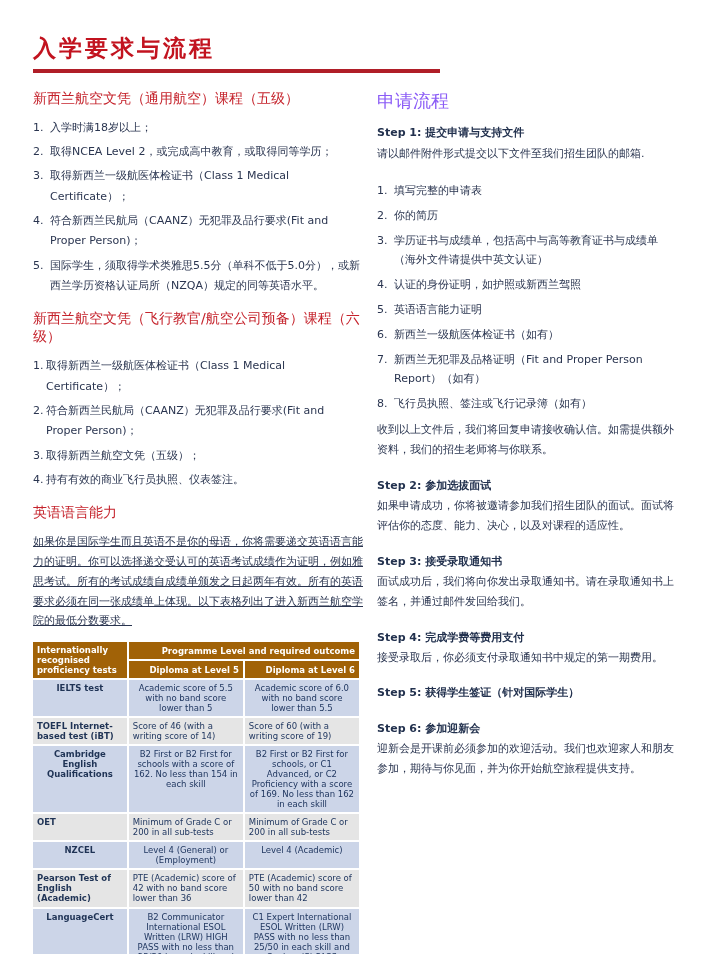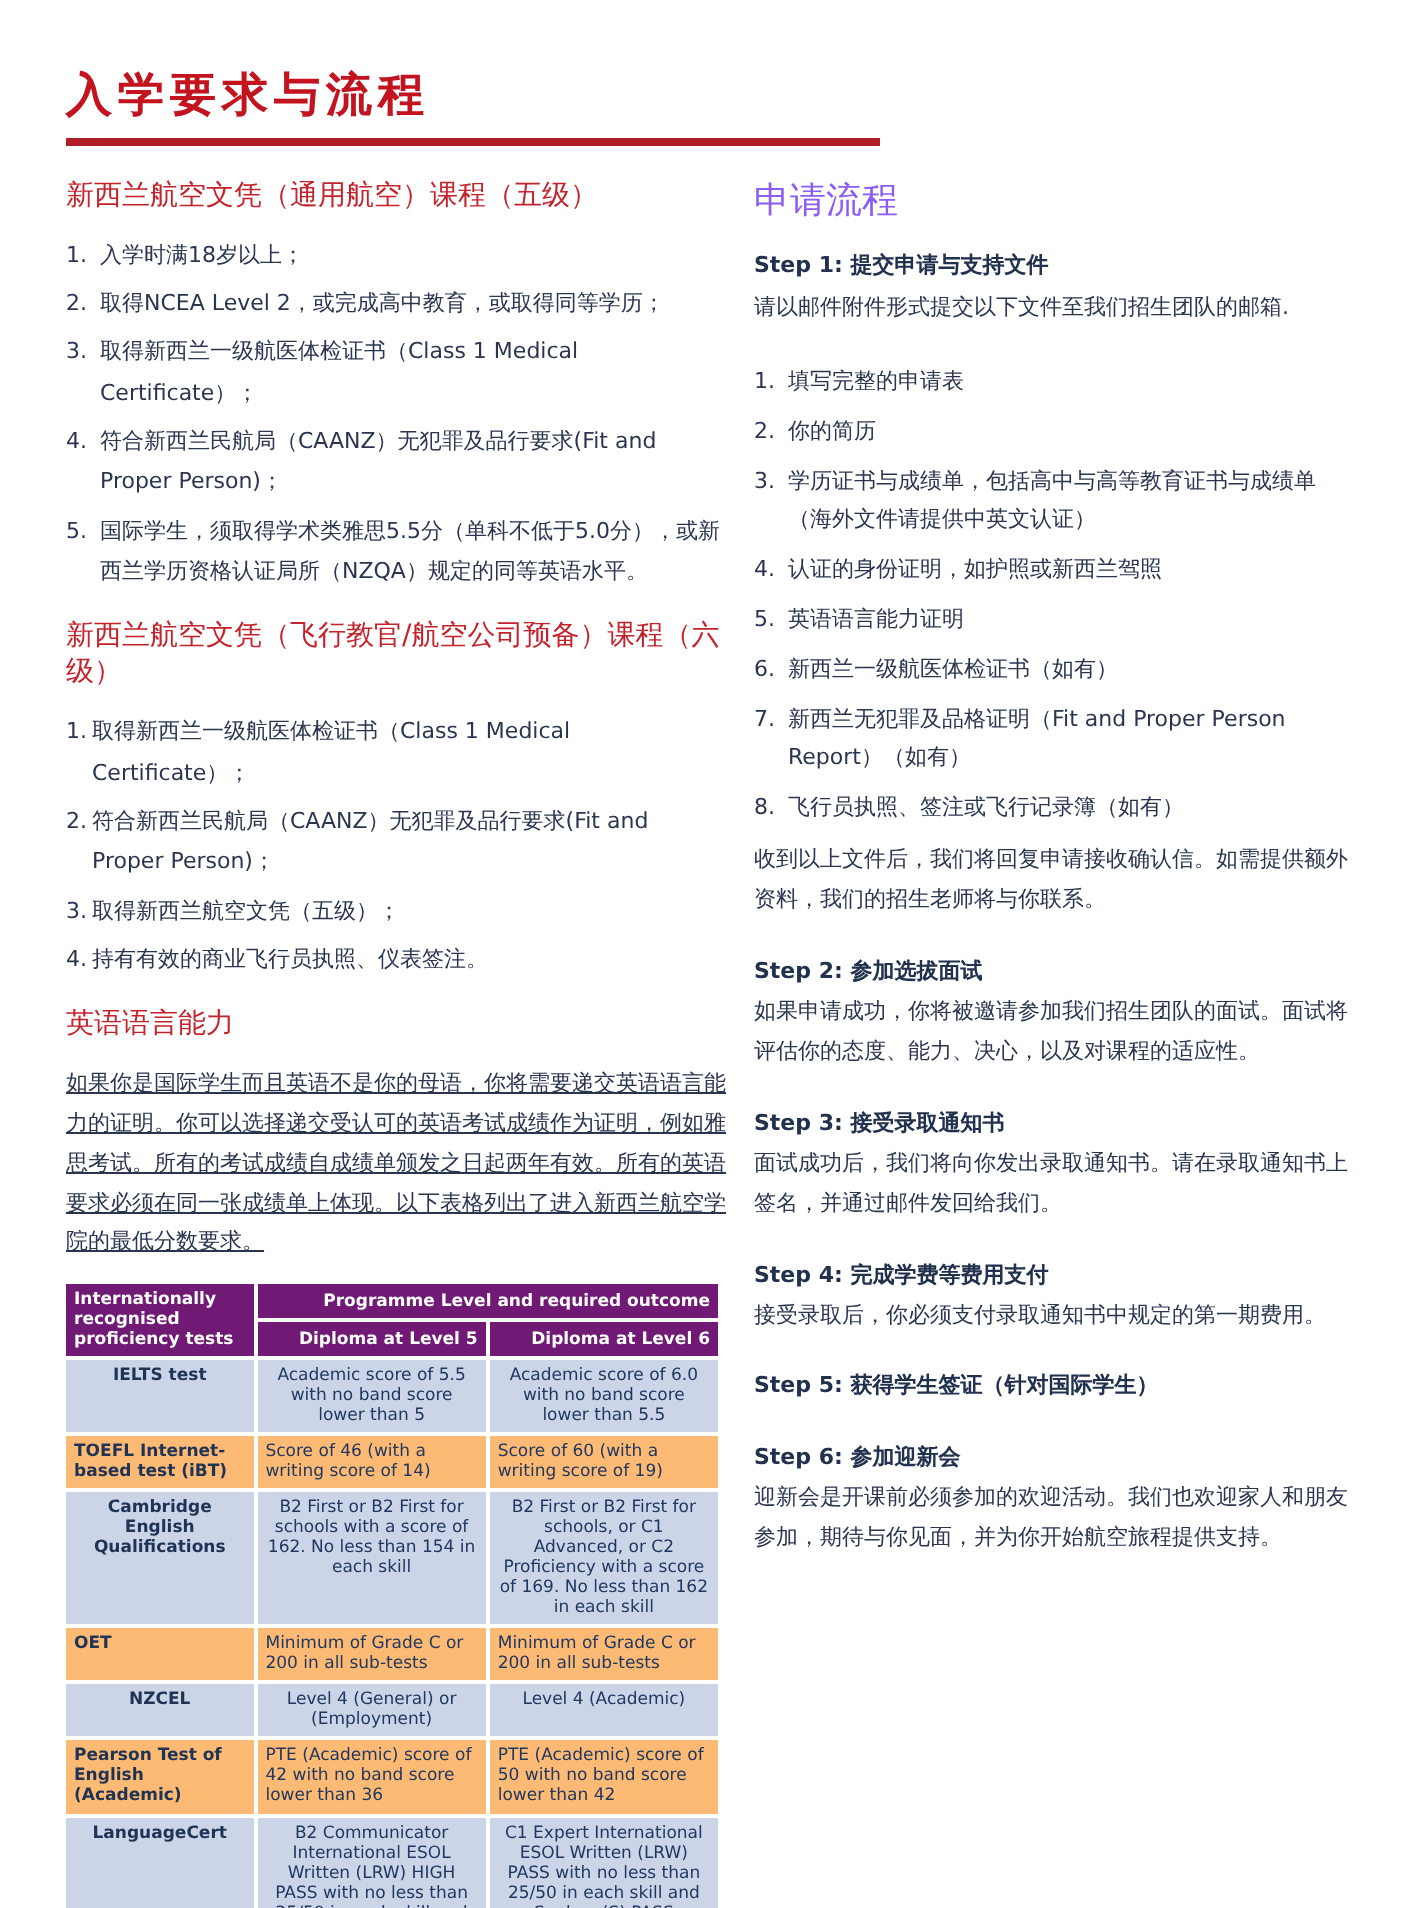--- a/index.html
+++ b/index.html
@@ -59,30 +59,30 @@
     margin-left:-2px;
   }
   .score-table th,.score-table td{
     font-size:8.5px;
     line-height:1.18;
     padding:3px 4px;
     vertical-align:top;
     text-align:left;
   }
   .score-table th{
-    background:#701a75;
+    background:#a16207;
     color:#ffffff;
     font-weight:bold;
   }
   .score-table th.center{text-align:right;vertical-align:middle;}
   .score-table .col-test{width:92px;}
   .score-table .col-lvl{width:112px;}
   .score-table td{color:#203760;}
   .score-table tr.row-a td{background:#ccd5e8;text-align:center;}
-  .score-table tr.row-b td{background:#fdba74;}
+  .score-table tr.row-b td{background:#e5e5e5;}
   .score-table td.test-name{font-weight:bold;color:#1f3355;}
   
   .apply-heading{
     margin:0 0 12px 0;
     font-size:18px;
     font-weight:normal;
     color:#8b5cf6;
     line-height:1.2;
   }
   .step-title{

